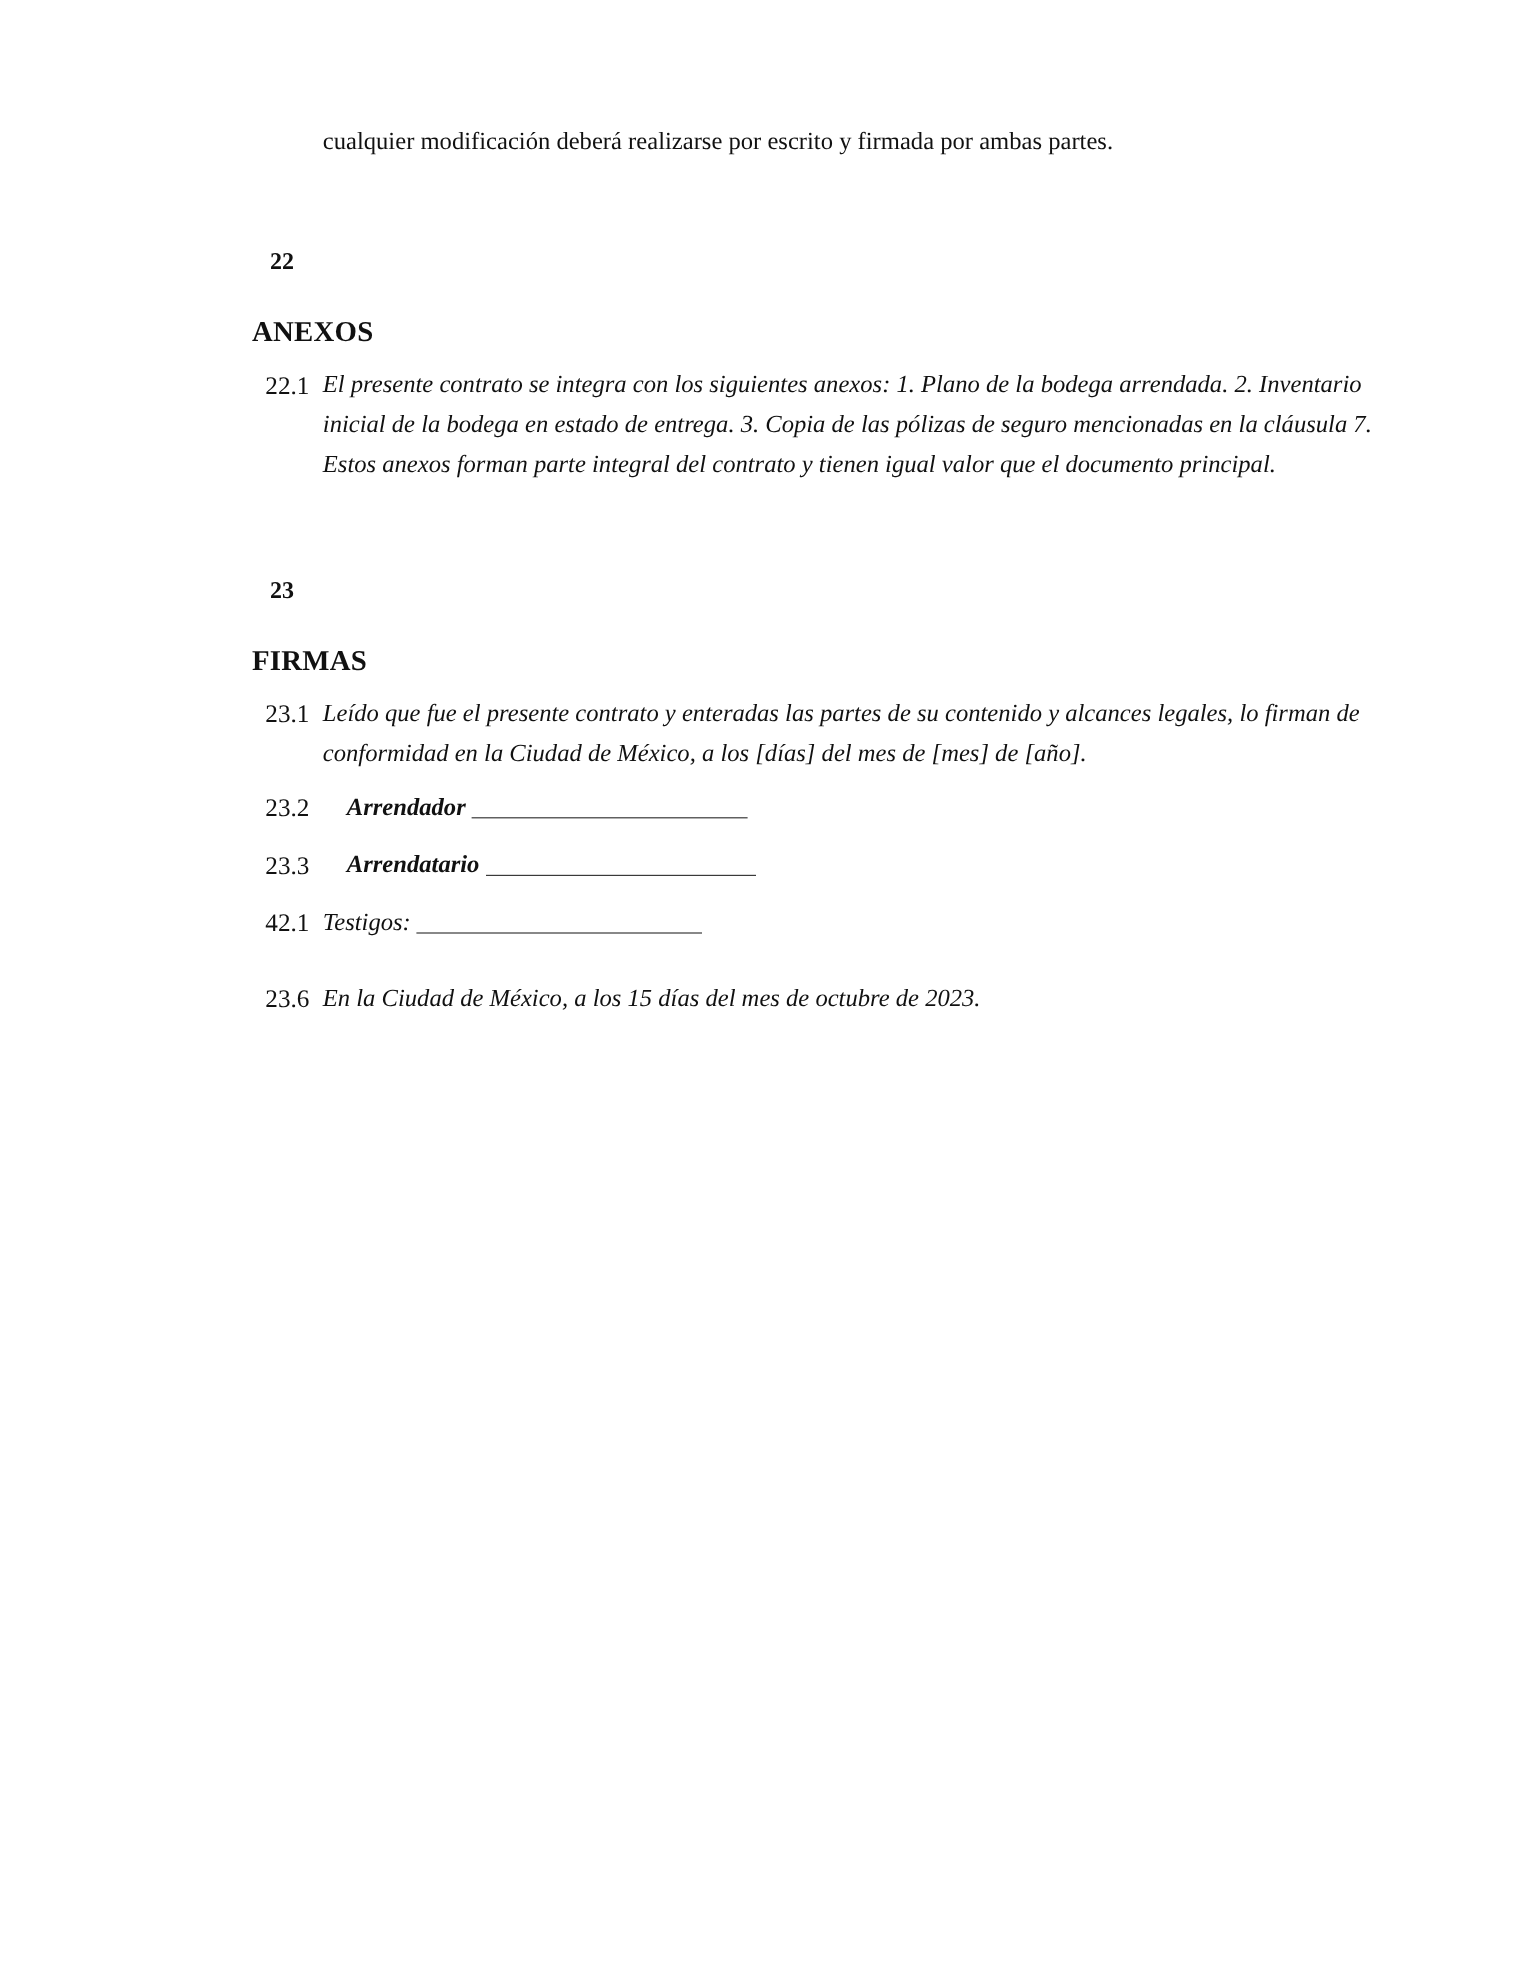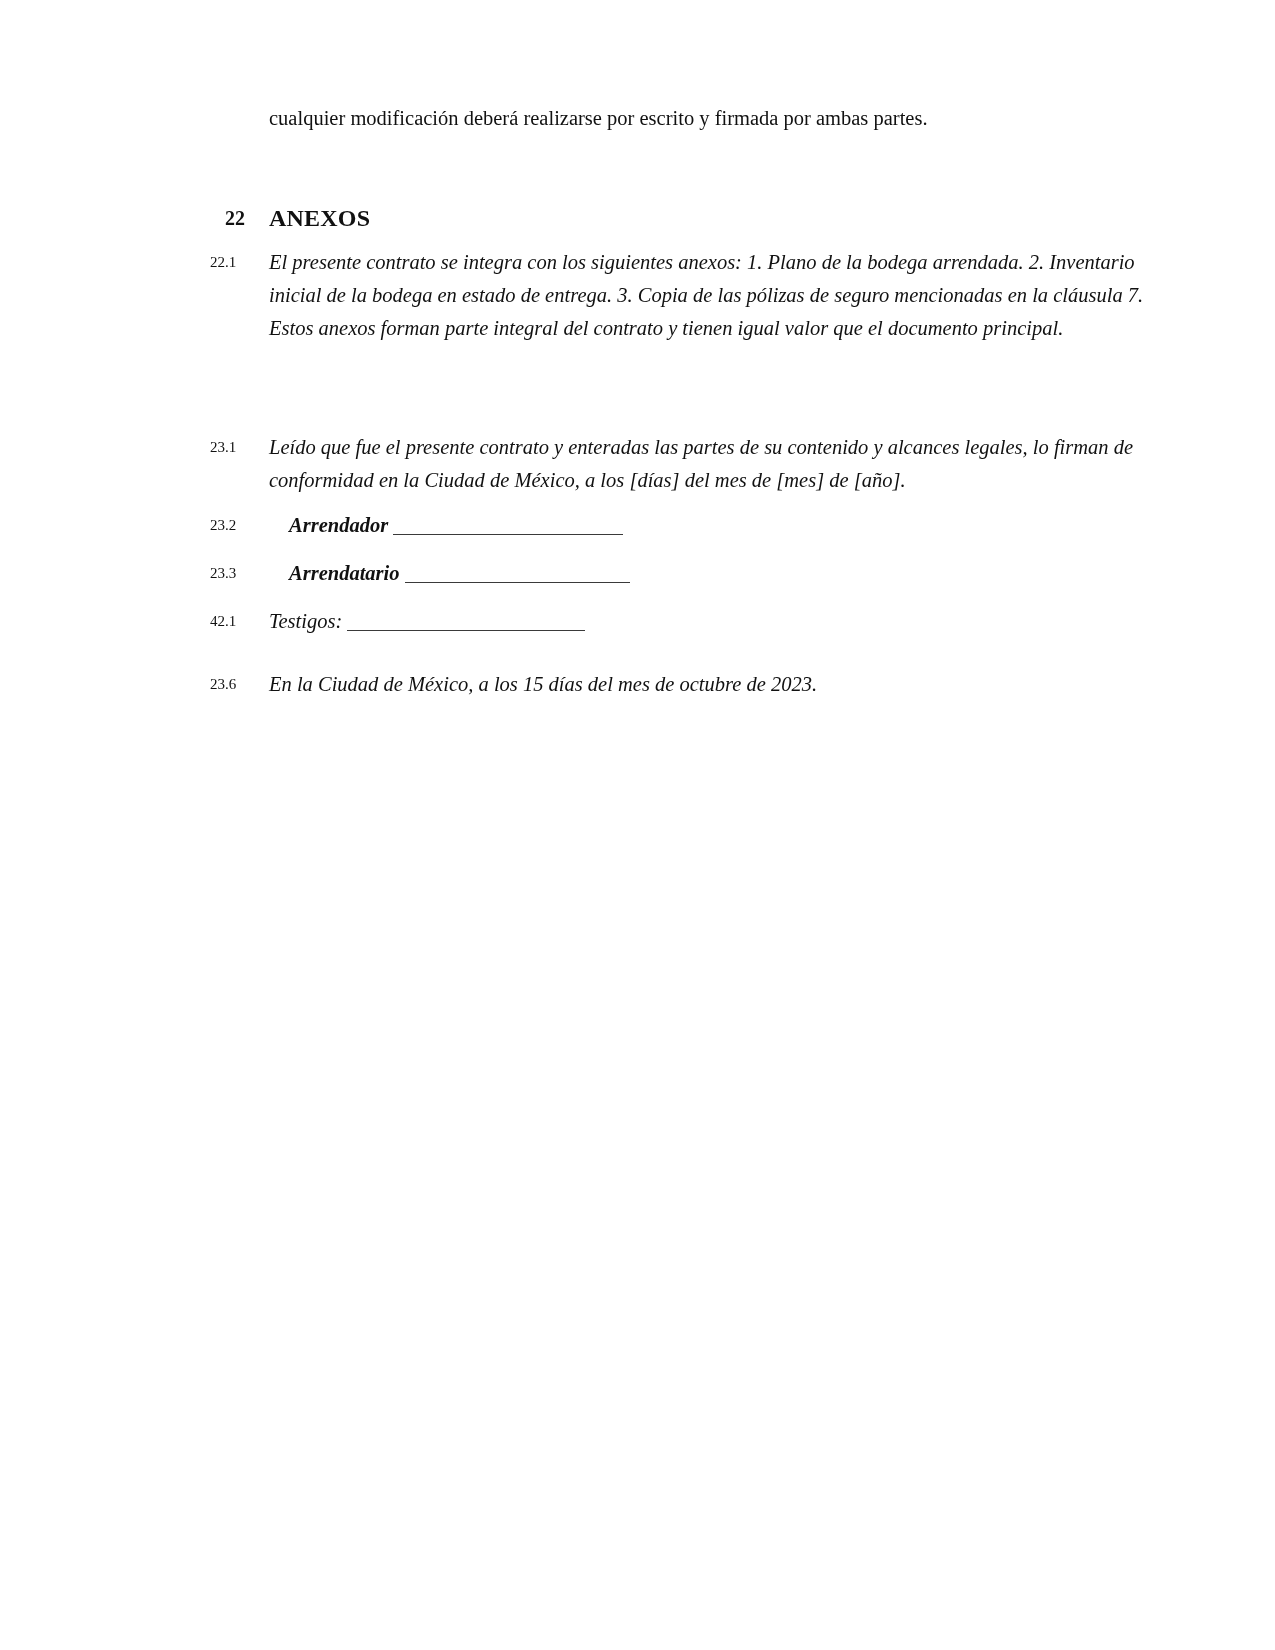--- a/index.html
+++ b/index.html
@@ -37,40 +37,41 @@
 
   
   .clause {
     display: flex;
     align-items: flex-start;
     width: 938px;
   }
   .clause .num {
     flex: 0 0 59px;
     width: 59px;
-    font-size: 15px;
+    font-size: 21px;
     line-height: 33px;
-    text-align: left;
+    text-align: center;
     white-space: nowrap;
   }
   .clause .body {
     flex: 1 1 auto;
     width: 874px;
     font-size: 20.5px;
     line-height: 33px;
     text-align: left;
     font-style: italic;
   }
 
   
   .heading {
     display: flex;
     align-items: flex-start;
     width: 938px;
     font-weight: bold;
+    flex-direction: column;
   }
   .heading .num {
     flex: 0 0 59px;
     width: 59px;
     font-size: 20px;
     line-height: 30px;
     text-align: left;
     padding-left: 15px;
     box-sizing: border-box;
     white-space: nowrap;
@@ -119,20 +120,24 @@
 
     <div class="sp-heading-to-body"></div>
 
     <div class="clause">
       <span class="num">22.1</span>
       <span class="body">El presente contrato se integra con los siguientes anexos: 1. Plano de la bodega arrendada. 2. Inventario inicial de la bodega en estado de entrega. 3. Copia de las pólizas de seguro mencionadas en la cláusula 7. Estos anexos forman parte integral del contrato y tienen igual valor que el documento principal.</span>
     </div>
 
     <div class="sp-after-221"></div>
 
+    <div class="heading">
+      <span class="num">23</span>
+      <span class="title">FIRMAS</span>
+    </div>
 
     <div class="sp-heading-to-body"></div>
 
     <div class="clause">
       <span class="num">23.1</span>
       <span class="body">Leído que fue el presente contrato y enteradas las partes de su contenido y alcances legales, lo firman de conformidad en la Ciudad de México, a los [días] del mes de [mes] de [año].</span>
     </div>
 
     <div class="sp-after-231"></div>
 

